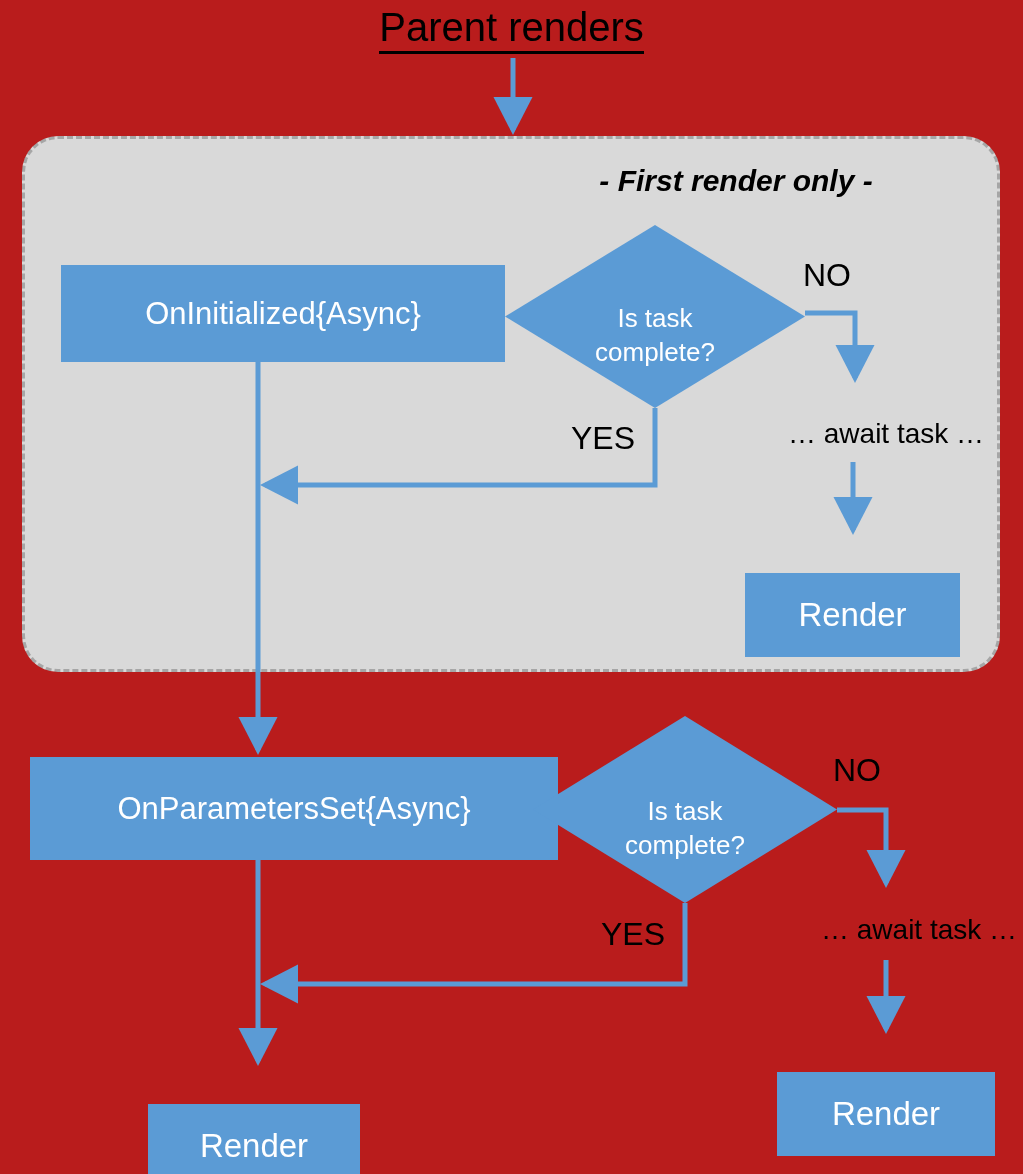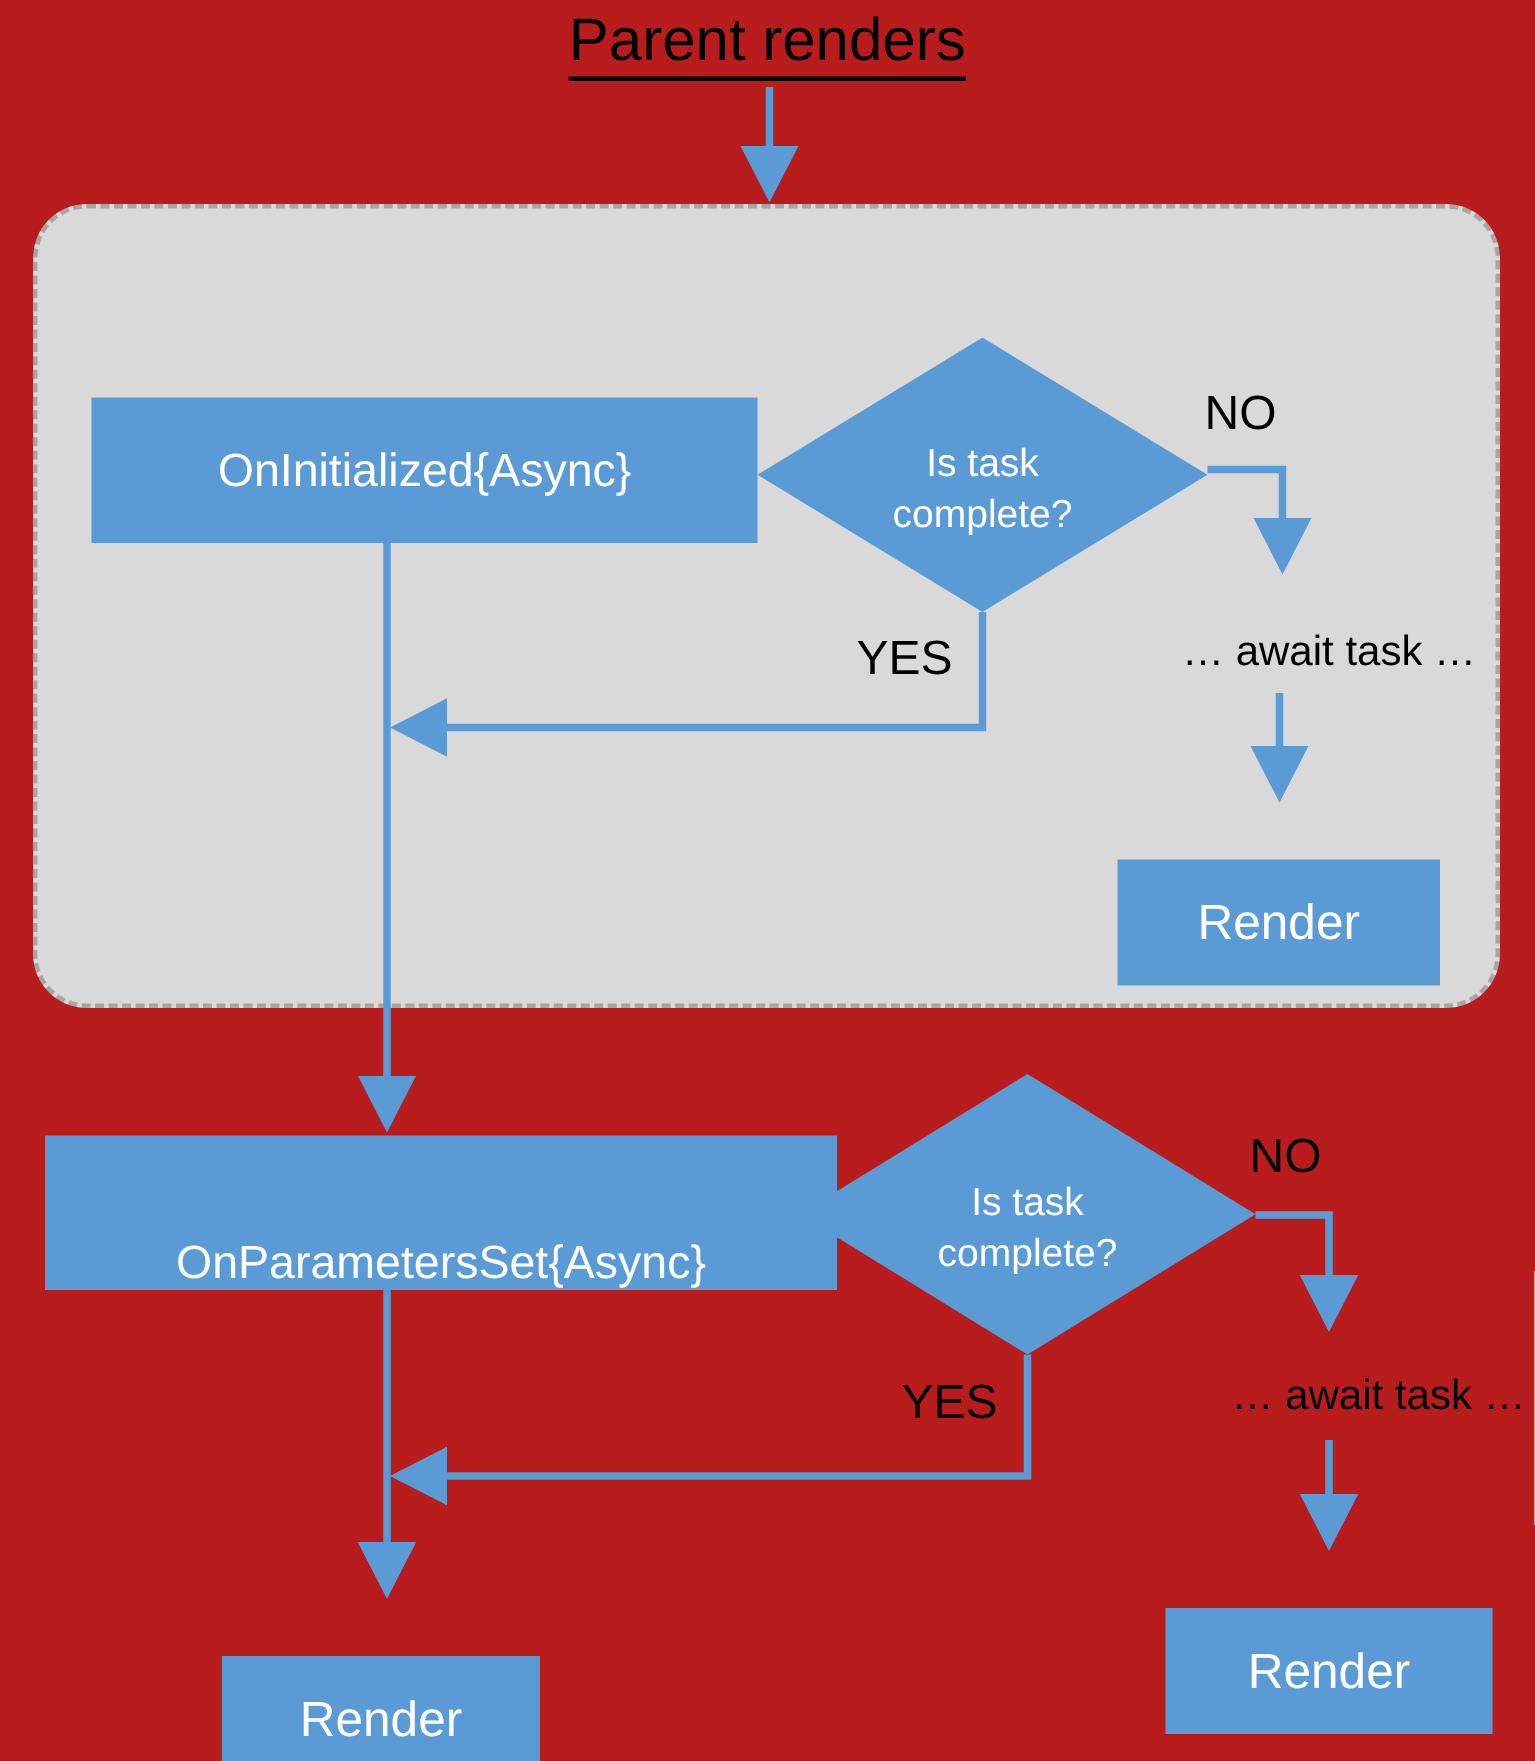--- a/index.html
+++ b/index.html
@@ -80,21 +80,21 @@
     position: absolute;
   }
   .diamond-wrap svg {
     position: absolute;
     left: 0;
     top: 0;
   }
   .diamond-text {
     position: absolute;
     left: 0;
-    top: 8px;
+    top: 18px;
     width: 100%;
     height: 100%;
     display: flex;
     flex-direction: column;
     align-items: center;
     justify-content: center;
     color: #ffffff;
     font-size: 26px;
     line-height: 34px;
     text-align: center;
@@ -115,20 +115,21 @@
   }
 </style>
 </head>
 <body>
 
 <div id="canvas">
 
   <div class="title"><span>Parent renders</span></div>
 
   <div class="region"></div>
+  <div class="region-label">- First render only -</div>
 
   <svg id="wires" viewBox="0 0 1023 1174">
     <defs>
       <marker id="ah" markerWidth="9" markerHeight="9" refX="6.6" refY="4.5" orient="auto" markerUnits="strokeWidth">
         <path d="M0,0.6 L7.6,4.5 L0,8.4 z" fill="#5B9BD5"></path>
       </marker>
     </defs>
     <g stroke="#5B9BD5" stroke-width="5" fill="none">
 
       <path d="M513,58 L513,130" marker-end="url(#ah)"></path>
@@ -172,21 +173,21 @@
   <div class="edge-label" style="left:803px; top:257px;"><span>NO</span></div>
 
   <div class="edge-label" style="left:571px; top:420px;"><span>YES</span></div>
 
   <div class="note" style="left:742px; top:418px;"><span>… await task …</span></div>
 
   <div class="proc render-box" style="left:745px; top:537px; width:215px; height:84px;">
     <span>Render</span>
   </div>
 
-  <div class="proc" style="left:30px; top:757px; width:528px; height:103px;align-items:flex-end;">
+  <div class="proc" style="left:30px; top:757px; width:528px; height:103px;">
     <span>OnParametersSet{Async}</span>
   </div>
 
   <div class="diamond-wrap" style="left:533px; top:716px; width:304px; height:187px;">
     <svg width="304" height="187">
       <polygon points="152,0 304,93.5 152,187 0,93.5" fill="#5B9BD5"></polygon>
     </svg>
     <div class="diamond-text">
       <span>Is task</span>
       <span>complete?</span>

